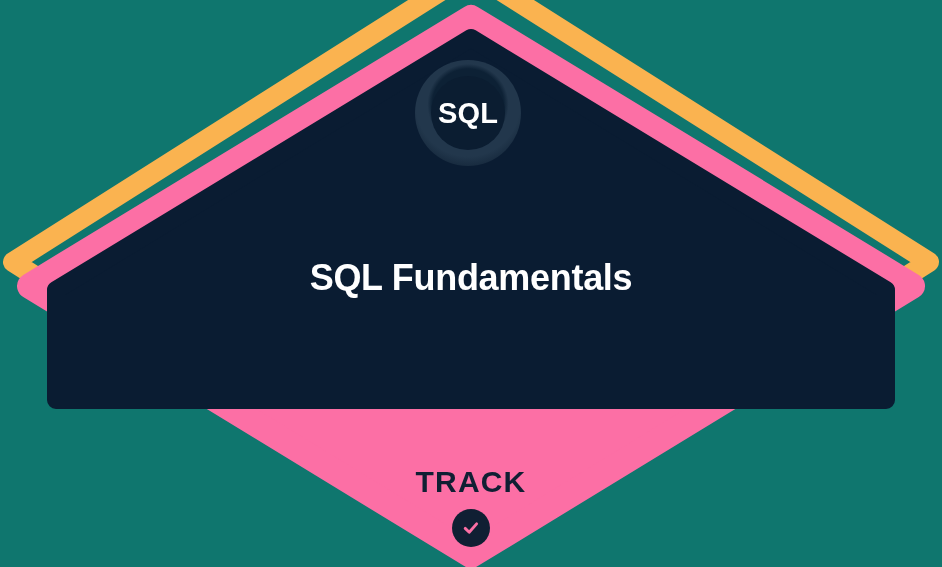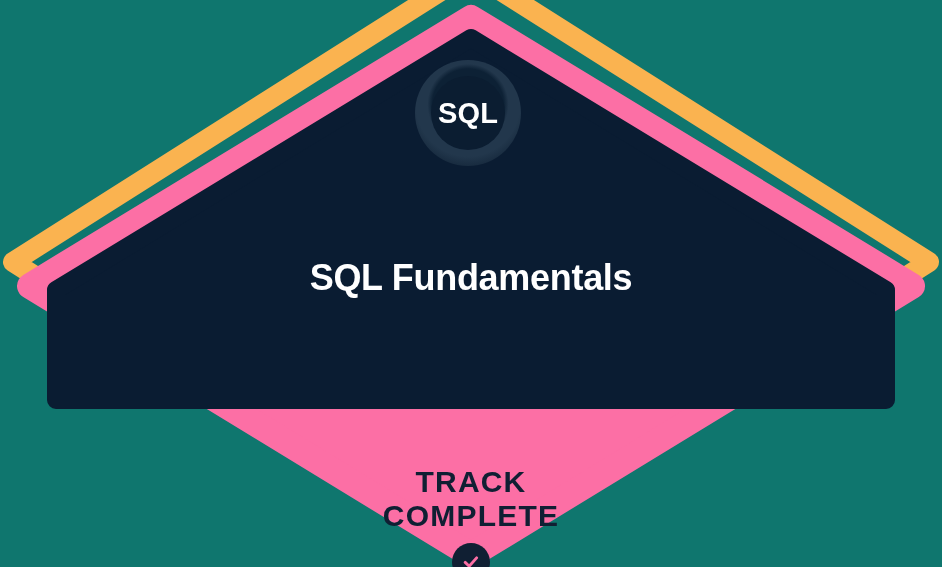--- a/index.html
+++ b/index.html
@@ -130,21 +130,20 @@
   <div id="track-icon-badge">
     <div id="track-icon-badge-inner">
       <span id="track-icon-label">SQL</span>
     </div>
   </div>
 
   <div id="track-title">SQL Fundamentals</div>
 
   <div id="status-block">
     <span class="status-line">TRACK</span>
-    <span class="status-line">COMPLETE</span>
 
     <div id="status-check-badge">
       <svg id="status-check-icon" width="20" height="20" viewBox="0 0 20 20">
         <path d="M 4.2 10.4 L 8.2 14.2 L 15.6 5.9" fill="none" stroke="#fc6fa5" stroke-width="2.9" stroke-linecap="round" stroke-linejoin="round"></path>
       </svg>
     </div>
   </div>
 
 </div>
 

